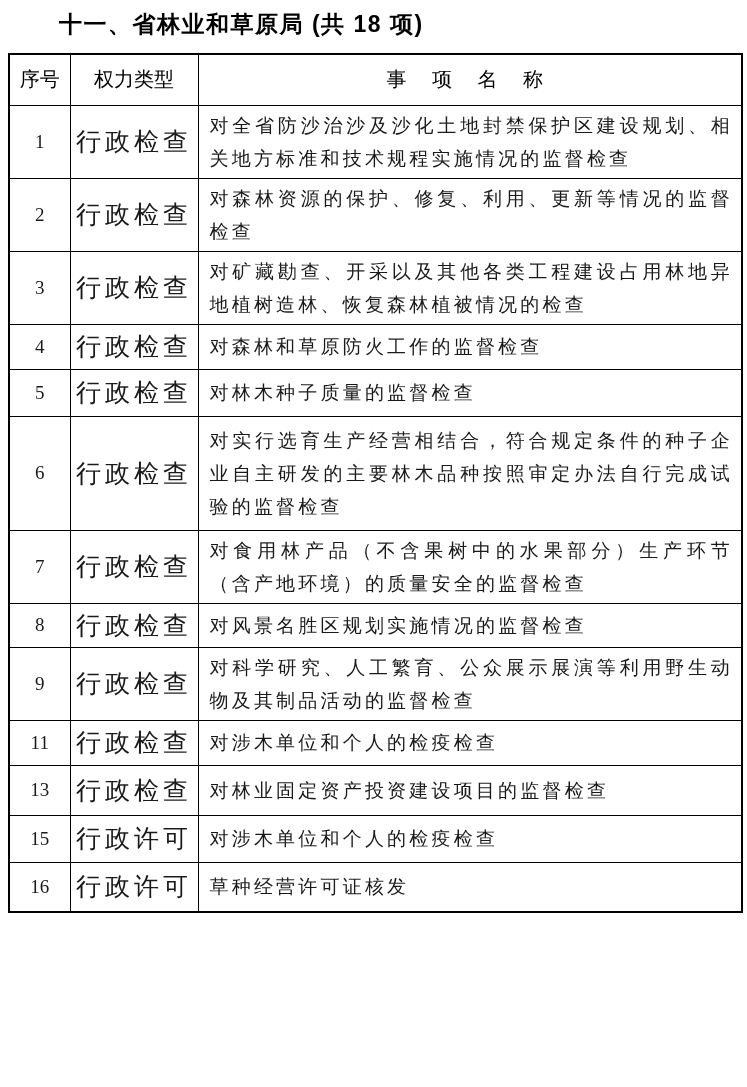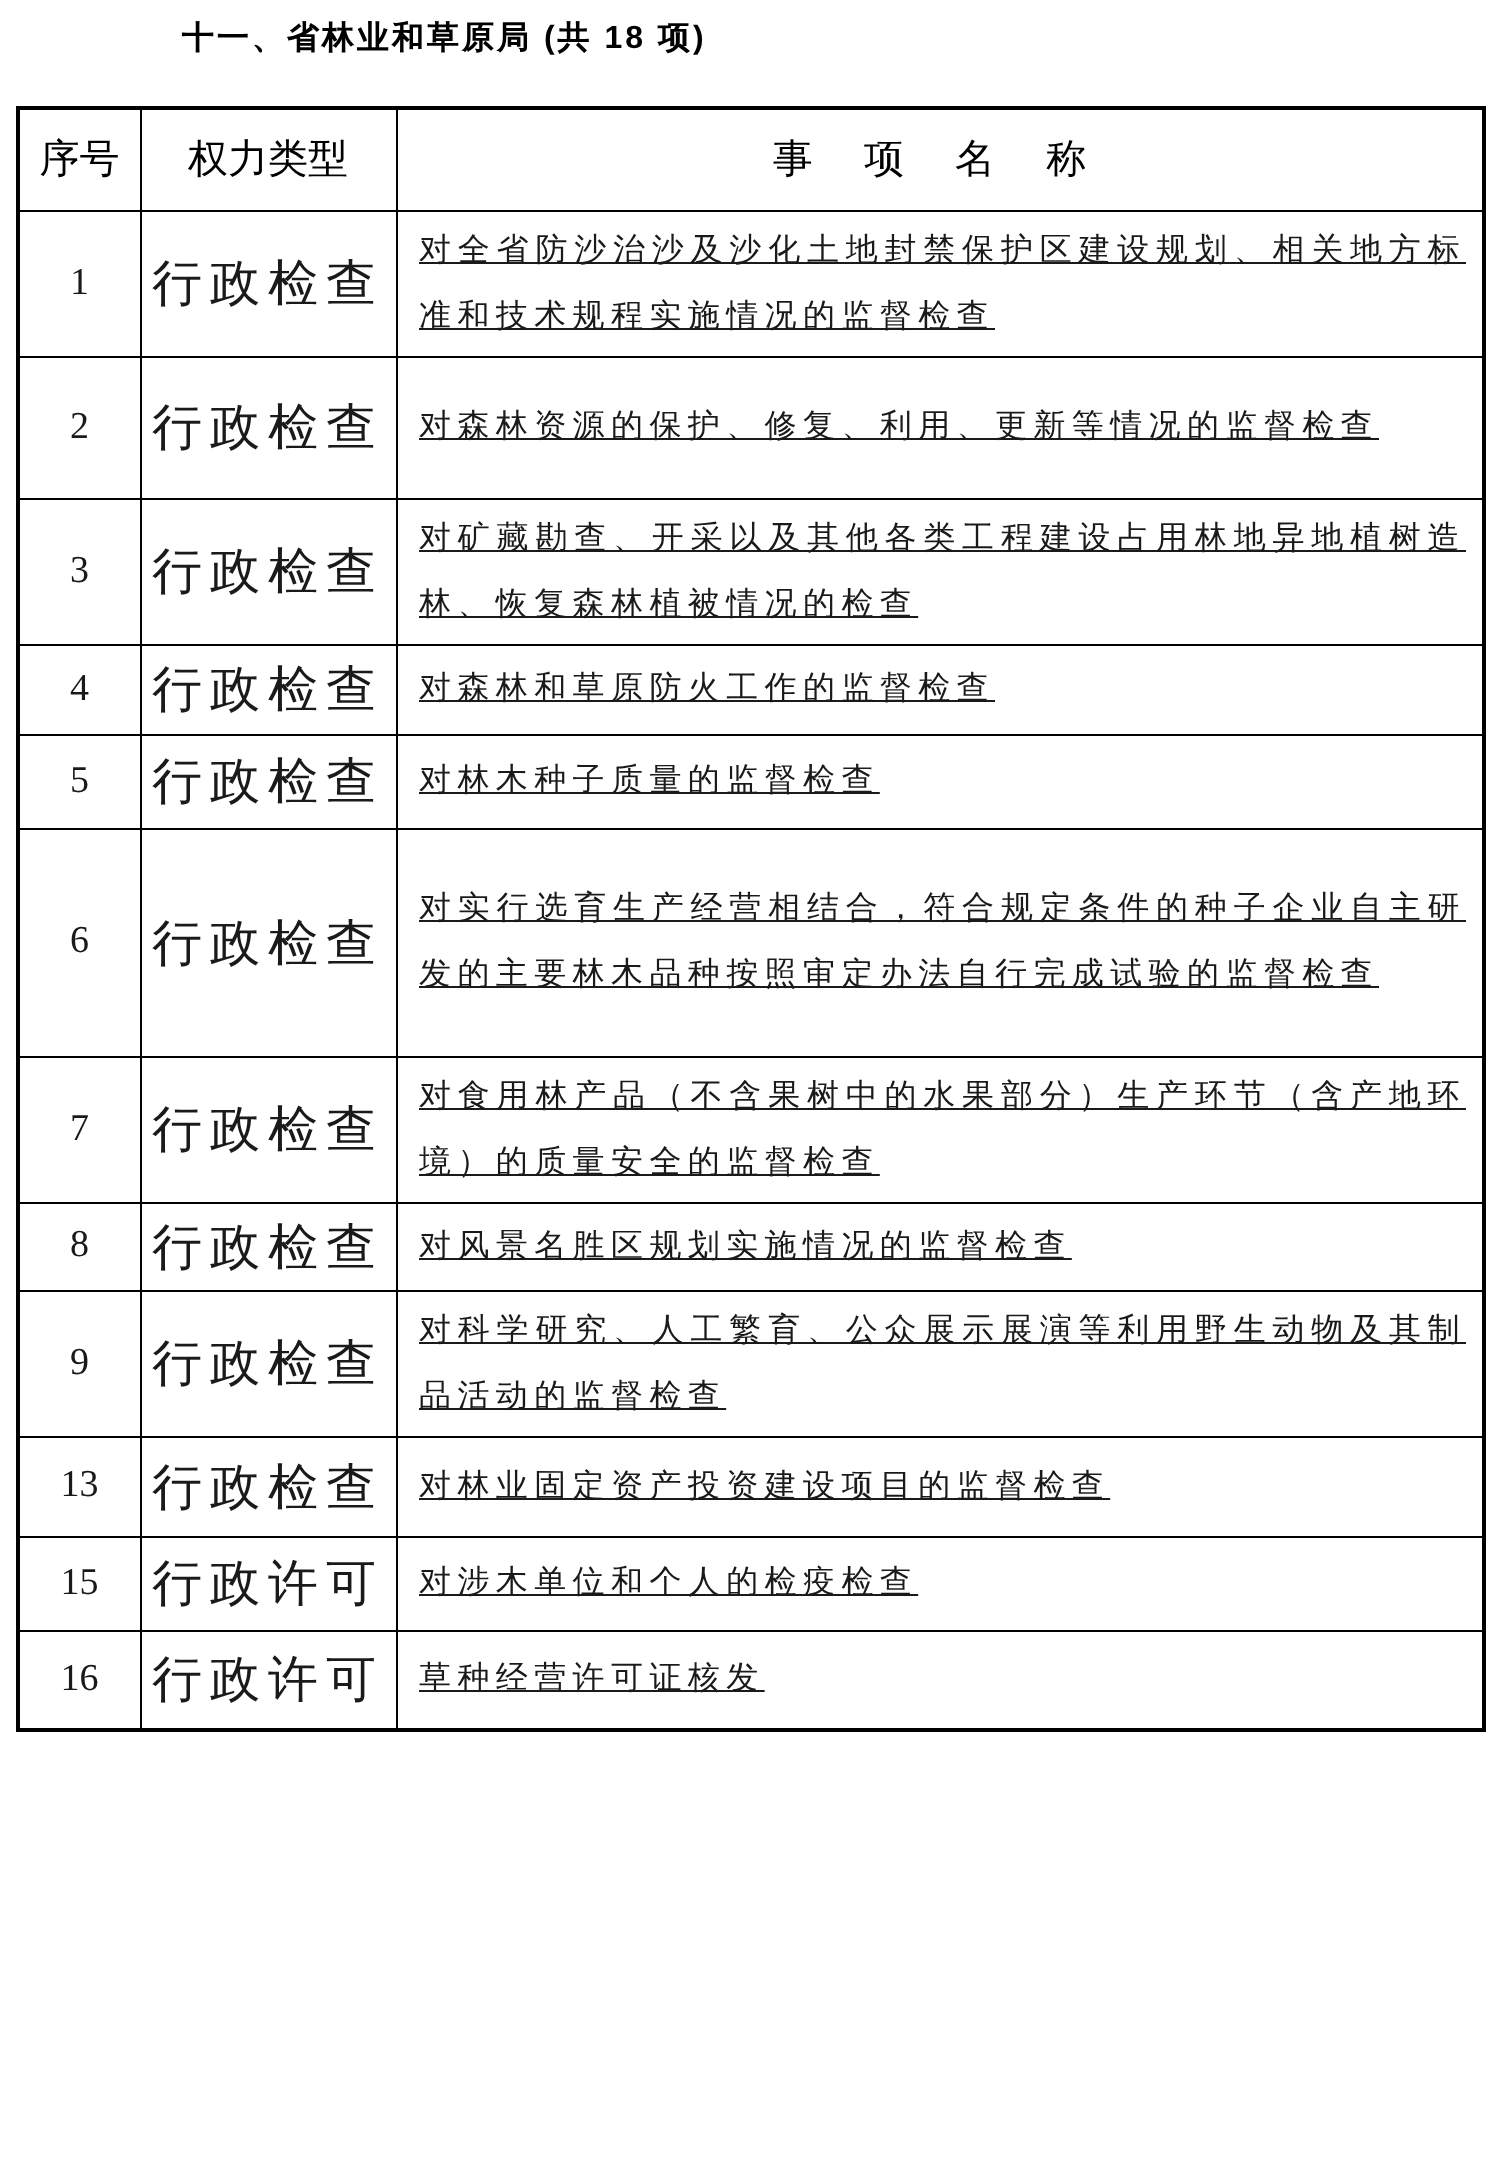--- a/index.html
+++ b/index.html
@@ -13,25 +13,24 @@
   .page {
     position: relative;
     width: 747px; height: 1087px;
     background: #ffffff;
   }
   .title {
     position: absolute;
     left: 59px; top: 9px;
     font-family: "Liberation Sans", "DejaVu Sans", sans-serif;
     font-weight: bold;
-    font-size: 16px;
+    font-size: 23px;
     letter-spacing: 1.5px;
     color: #000000;
     white-space: nowrap;
-    margin-left: 32px;
   }
   table.power-table {
     position: absolute;
     left: 8px; top: 53px;
     width: 733px;
     border-collapse: collapse;
     table-layout: fixed;
     border: 2px solid #000;
   }
   .power-table th, .power-table td {
@@ -54,27 +53,26 @@
   td.cell-no {
     text-align: center;
     font-size: 19px;
   }
   td.cell-type {
     text-align: center;
     font-size: 25px;
     letter-spacing: 4px;
   }
   td.cell-name {
-    font-size: 16px;
+    font-size: 19px;
     letter-spacing: 3.2px;
     line-height: 33px;
     padding: 3px 8px 3px 11px;
     text-align: justify;
     text-justify: inter-character;
-    text-decoration: underline;
   }
 </style>
 </head>
 <body>
 
 <div class="page">
 
   <div class="title">十一、省林业和草原局 (共 18 项)</div>
 
   <table class="power-table">
@@ -124,20 +122,25 @@
         <tr style="height: 44px;">
       <td class="cell-no">8</td>
       <td class="cell-type">行政检查</td>
       <td class="cell-name">对风景名胜区规划实施情况的监督检查</td>
     </tr>
         <tr style="height: 71px;">
       <td class="cell-no">9</td>
       <td class="cell-type">行政检查</td>
       <td class="cell-name">对科学研究、人工繁育、公众展示展演等利用野生动物及其制品活动的监督检查</td>
     </tr>
+        <tr style="height: 45px;">
+      <td class="cell-no">11</td>
+      <td class="cell-type">行政检查</td>
+      <td class="cell-name">对涉木单位和个人的检疫检查</td>
+    </tr>
         <tr style="height: 50px;">
       <td class="cell-no">13</td>
       <td class="cell-type">行政检查</td>
       <td class="cell-name">对林业固定资产投资建设项目的监督检查</td>
     </tr>
         <tr style="height: 47px; padding-left: 42px;">
       <td class="cell-no">15</td>
       <td class="cell-type">行政许可</td>
       <td class="cell-name">对涉木单位和个人的检疫检查</td>
     </tr>

